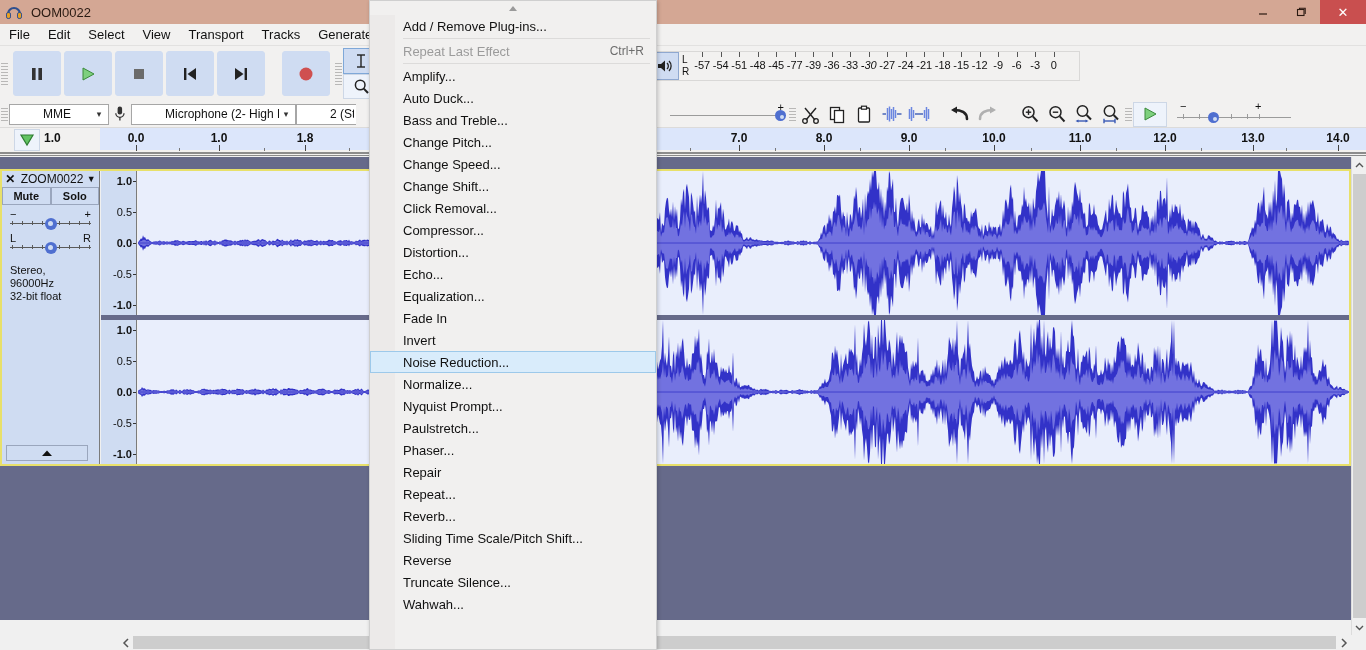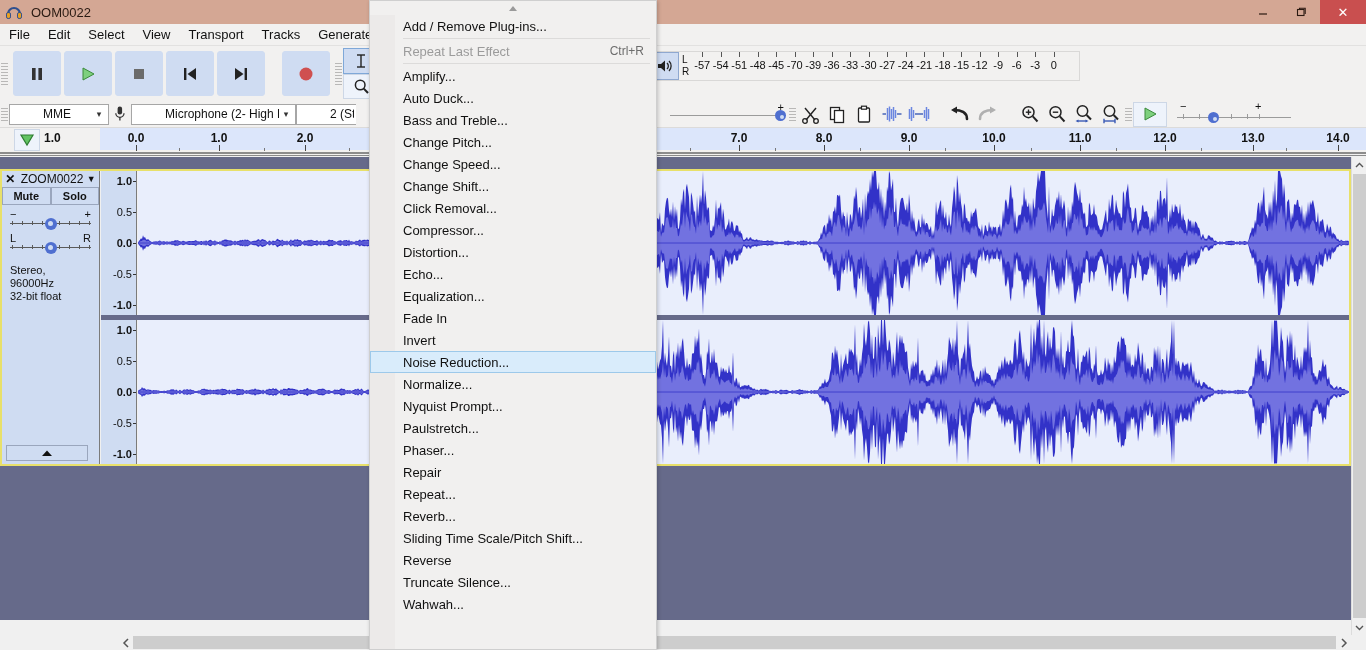--- a/index.html
+++ b/index.html
@@ -412,25 +412,25 @@
               <i style="left: 324.5px;"></i>
               <i style="left: 343px;"></i>
               <i style="left: 361.5px;"></i>
             </div>
             <div class="num-row">
               <span style="left: 10px;">-57</span>
               <span style="left: 28.5px;">-54</span>
               <span style="left: 47px;">-51</span>
               <span style="left: 65.5px;">-48</span>
               <span style="left: 84px;">-45</span>
-              <span style="left: 102.5px;">-70</span>
+              <span style="left: 102.5px;">-77</span>
               <span style="left: 121px;">-39</span>
               <span style="left: 139.5px;">-36</span>
               <span style="left: 158px;">-33</span>
-              <span style="left: 176.5px;">-30</span>
+              <span style="left: 176.5px; font-style: italic;">-30</span>
               <span style="left: 195px;">-27</span>
               <span style="left: 213.5px;">-24</span>
               <span style="left: 232px;">-21</span>
               <span style="left: 250.5px;">-18</span>
               <span style="left: 269px;">-15</span>
               <span style="left: 287.5px;">-12</span>
               <span style="left: 306px;">-9</span>
               <span style="left: 324.5px;">-6</span>
               <span style="left: 343px;">-3</span>
               <span style="left: 361.5px;">0</span>
@@ -609,21 +609,21 @@
       <svg width="18" height="16" viewBox="0 0 18 16">
           <polygon points="3,3 15,3 9,13" fill="#63c463" stroke="#2e7d32" stroke-width="1.2"></polygon>
         </svg>
     </div>
     <div class="ruler-head-lbl">1.0</div>
     <div id="ruler-ticks">
         <div class="lbl" style="left: 136px;">0.0</div>
         <div class="maj" style="left: 136px;"></div>
         <div class="lbl" style="left: 219px;">1.0</div>
         <div class="maj" style="left: 219px;"></div>
-        <div class="lbl" style="left: 305px;">2.0</div>
+        <div class="lbl" style="left: 305px;">1.8</div>
         <div class="maj" style="left: 305px;"></div>
         <div class="lbl" style="left: 739px;">7.0</div>
         <div class="maj" style="left: 739px;"></div>
         <div class="lbl" style="left: 824px;">8.0</div>
         <div class="maj" style="left: 824px;"></div>
         <div class="lbl" style="left: 909px; text-align: right;">9.0</div>
         <div class="maj" style="left: 909px;"></div>
         <div class="lbl" style="left: 994px;">10.0</div>
         <div class="maj" style="left: 994px;"></div>
         <div class="lbl" style="left: 1080px;">11.0</div>

